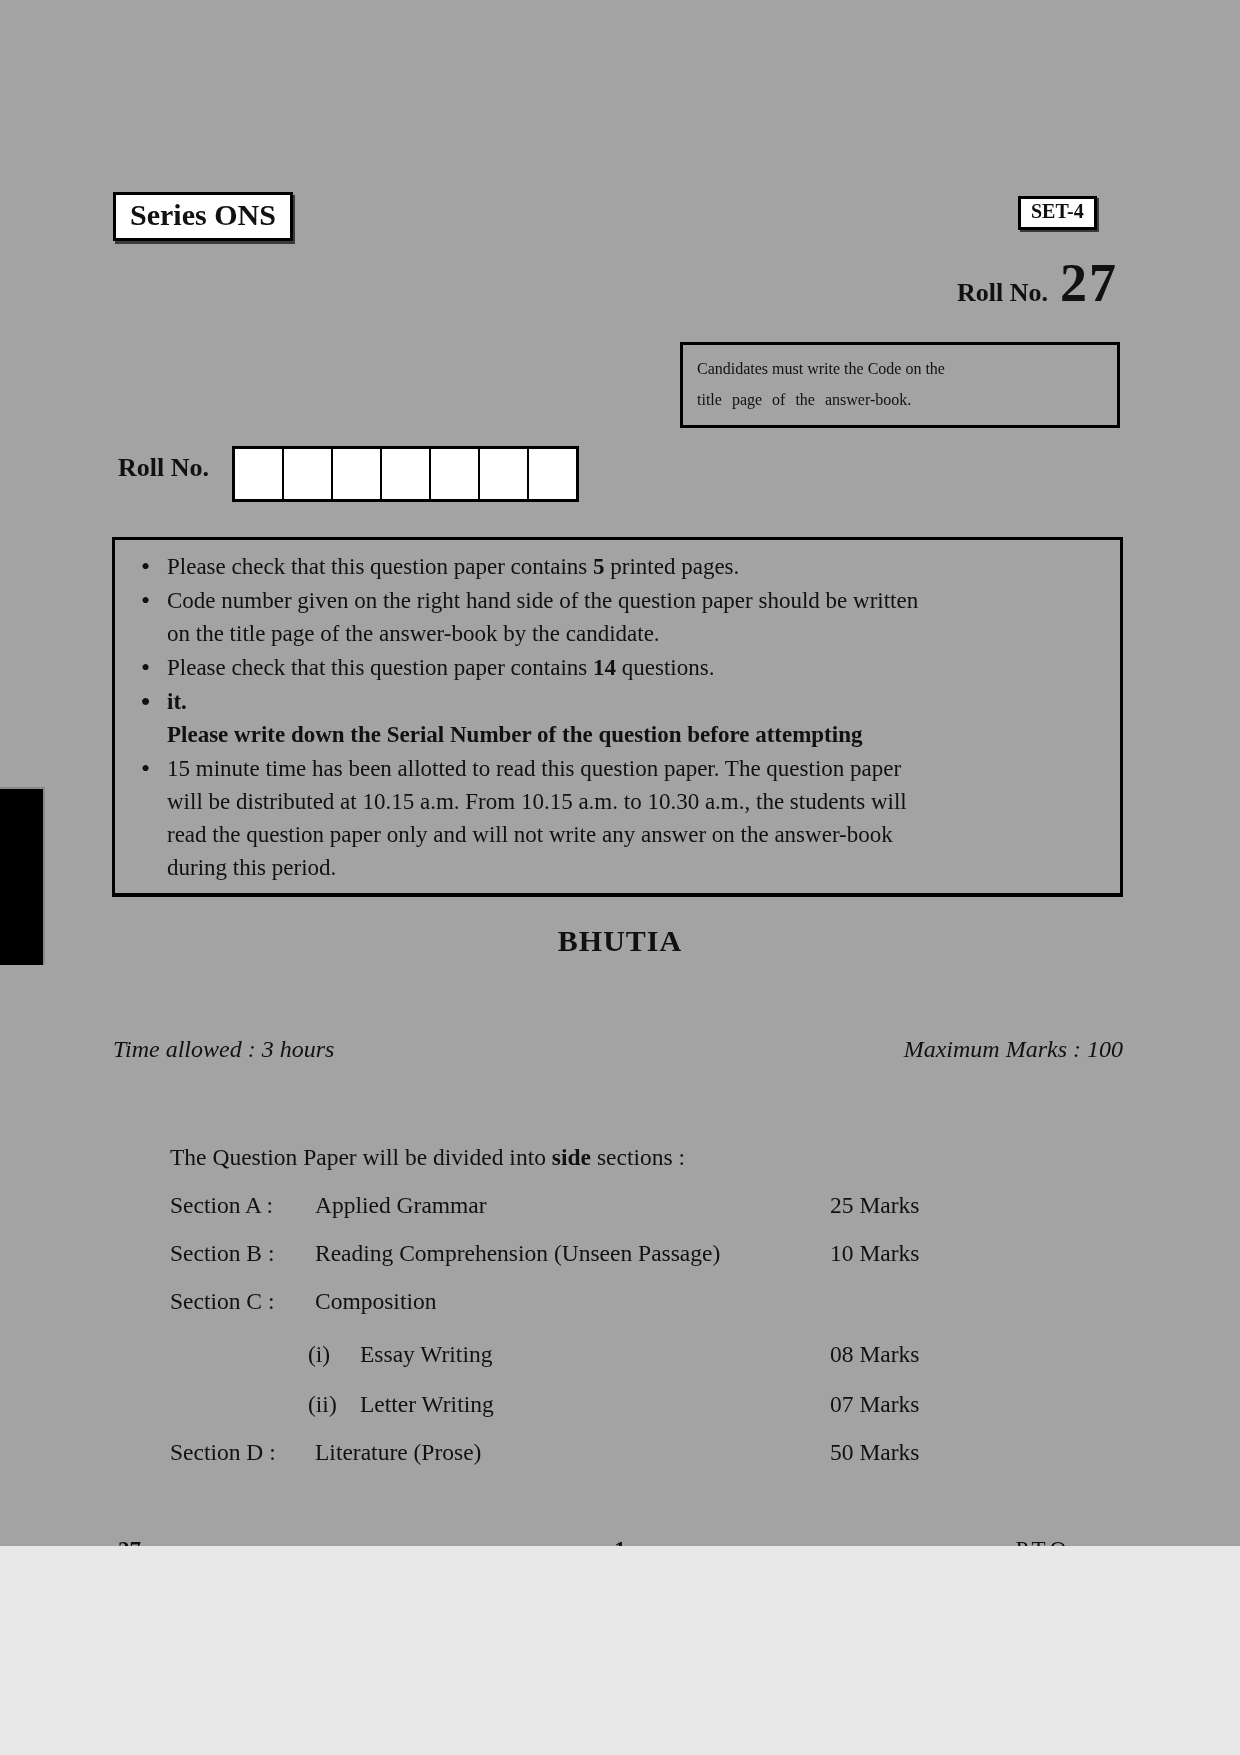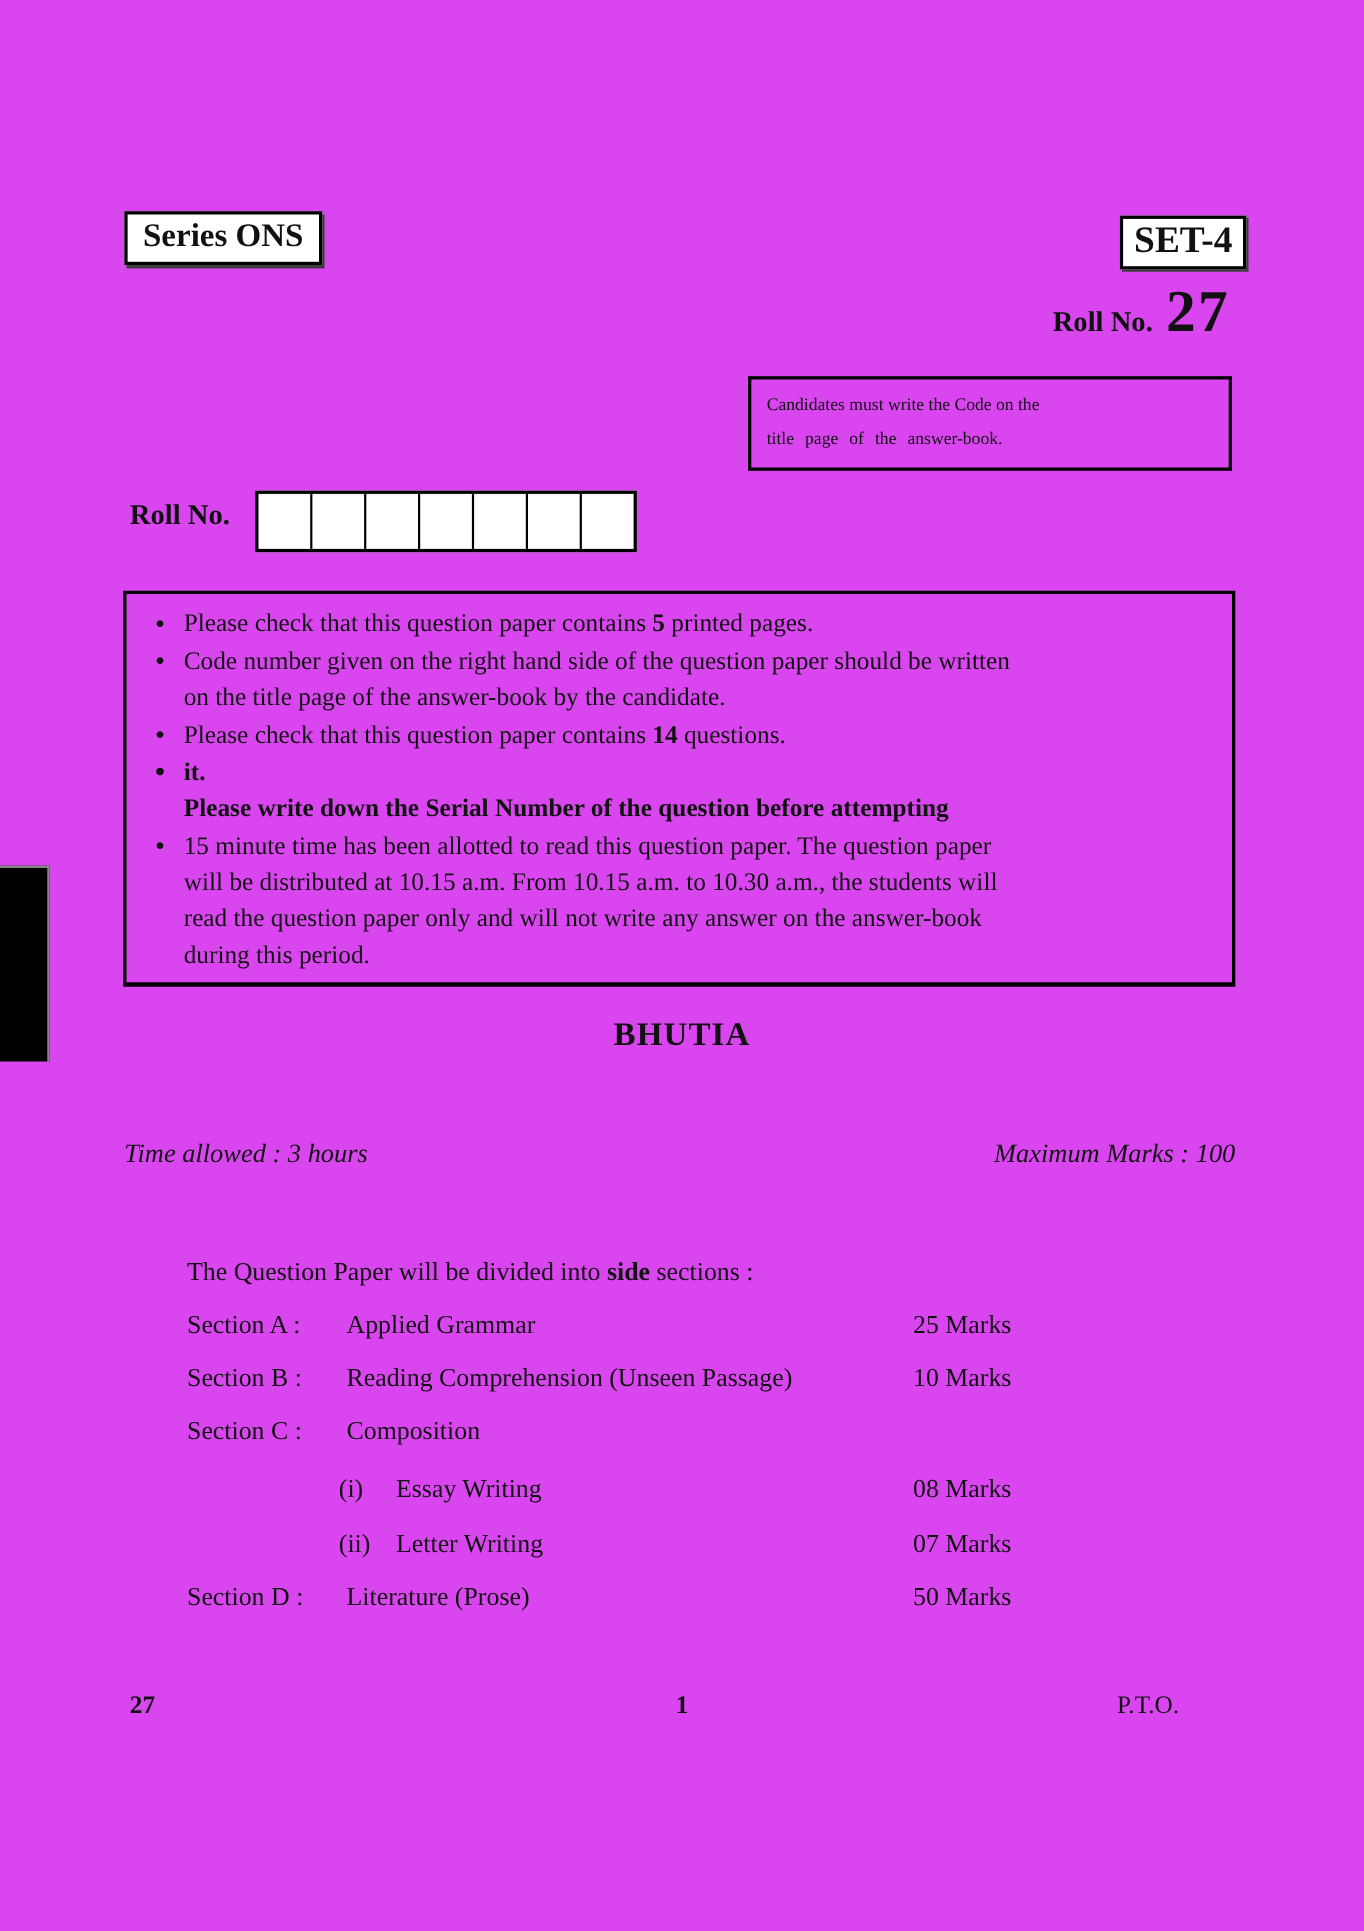--- a/index.html
+++ b/index.html
@@ -1,30 +1,30 @@
 <!DOCTYPE html>
 <html><head>
 <meta charset="utf-8">
 <style>
   html,body{margin:0;padding:0;}
   body{
     width:1240px;height:1755px;background:#e8e8e8;
     font-family:"Liberation Serif","DejaVu Serif",serif;color:#111;
   }
-  .page{position:relative;width:1240px;height:1755px;background:#d946ef;overflow:hidden;}
+  .page{position:relative;width:1240px;height:1546px;background:#a3a3a3;overflow:hidden;}
 
   
   .series-box{
     position:absolute;left:113px;top:192px;border:3px solid #000;
     padding:3px 14px 6px;font-size:30px;font-weight:bold;
     box-shadow:2px 3px 0 #3a3a3a;background:#fff;
   }
   .set-box{
     position:absolute;left:1018px;top:196px;border:3px solid #000;
-    padding:1px 10px 4px;font-size:34px;font-weight:bold;
+    padding:1px 10px 4px;font-size:20px;font-weight:bold;
     box-shadow:2px 2px 0 #3a3a3a;background:#fff;
   }
   .code-line{
     position:absolute;right:122px;top:256px;display:flex;align-items:baseline;gap:12px;
   }
   .code-label{font-size:26px;font-weight:bold;}
   .code-value{font-size:54px;font-weight:bold;letter-spacing:2px;line-height:1;}
   .notice-box{
     position:absolute;left:680px;top:342px;width:440px;box-sizing:border-box;
     border:3px solid #000;padding:8px 14px 10px;font-size:16px;line-height:31px;

